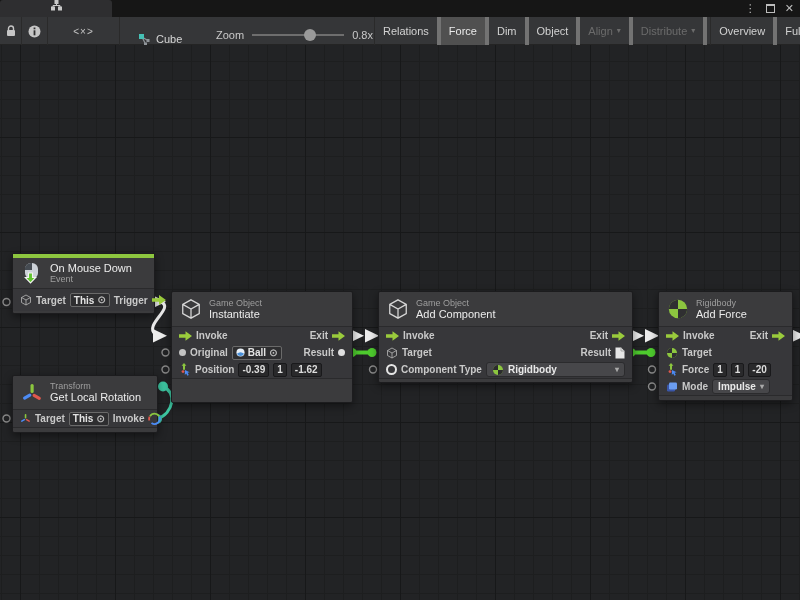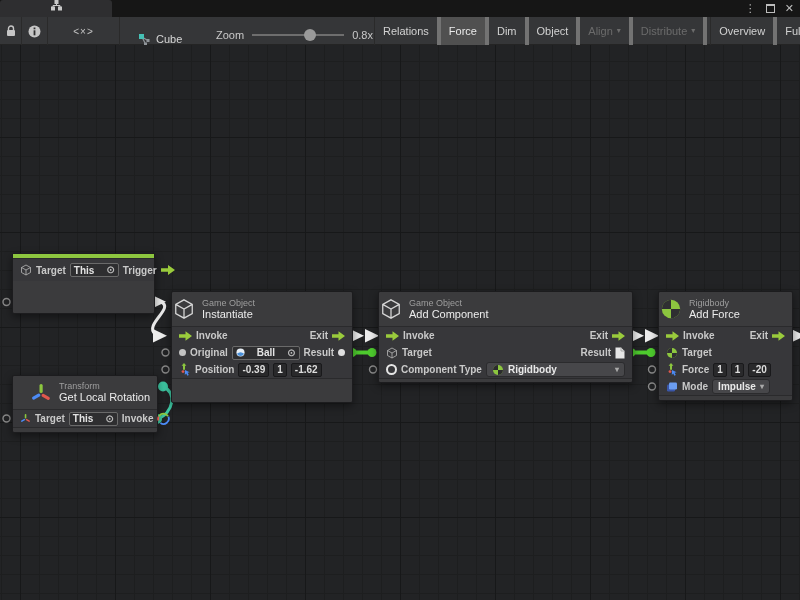--- a/index.html
+++ b/index.html
@@ -47,30 +47,30 @@
       linear-gradient(90deg, #171819 1px, transparent 1px),
       linear-gradient(#1d1e1f 1px, transparent 1px),
       linear-gradient(90deg, #1d1e1f 1px, transparent 1px);
     background-size:95px 95px, 95px 95px, 19px 19px, 19px 19px;
     background-position:0 92px, 20px 0, 0 16px, 1px 0; }
   .wires { position:absolute; left:0; top:0; z-index:1; }
 
   .node { position:absolute; z-index:2; background:#3b3b3d; border:1px solid #1c1c1e; border-radius:2px;
           box-shadow:0 3px 8px rgba(0,0,0,.45); }
   .accent { height:4px; background:#8DC63F; }
-  .node-header { display:flex; align-items:center; gap:7px; padding:4px 1px; height:30px; }
+  .node-header { display:flex; align-items:center; gap:7px; padding:4px 8px; height:30px; }
   .hdr-icon { flex:0 0 auto; display:flex; }
   .hdr-text { display:flex; flex-direction:column; justify-content:center; line-height:1.15; }
   .hdr-kind { font-size:9px; color:#9e9e9e; }
   .hdr-title { font-size:11px; color:#ececec; }
   .node-body { background:#37373a; border-top:1px solid #2a2a2c; border-bottom:1px solid #2a2a2c;font-weight:bold; }
   .row { display:flex; align-items:center; gap:4px; padding:0 7px; height:17px; font-size:10px; color:#c9c9c9; }
   .row .right { margin-left:auto; display:flex; align-items:center; gap:4px; }
   .rowlbl { white-space:nowrap; }
-  .objfield { display:flex; align-items:center; gap:12px; background:#2e2e30; border:1px solid #6a6a6a; border-radius:2px;
+  .objfield { display:flex; align-items:center; gap:3px; background:#2e2e30; border:1px solid #6a6a6a; border-radius:2px;
               height:14px; padding:0 3px; font-size:10px; color:#e3e3e3; }
   .picker { font-size:10px; color:#b9b9b9; line-height:10px; }
   .num { background:#29292b; border:1px solid #19191b; border-radius:2px; height:14px; line-height:12px;
          padding:0 3px; font-size:10px; color:#dddddd; }
   .dropdown { display:flex; align-items:center; gap:4px; background:#47474a; border:1px solid #2b2b2d; border-radius:3px;
               height:15px; padding:0 5px; font-size:10px; color:#e8e8e8; }
   .dropdown .caret { color:#a9a9a9; margin-left:auto; }
   .dot { width:7px; height:7px; border-radius:50%; background:#c2c2c2; flex:0 0 auto; }
   .bigO { width:11px; height:11px; border:2px solid #e6e6e6; border-radius:50%; flex:0 0 auto; }
 </style>
@@ -202,20 +202,34 @@
 
       <polygon points="791,284 791,297.5 805,290.8" fill="#ececec"></polygon>
 
       <path d="M 163 341.5 C 177 347, 174 368, 157 374" fill="none" stroke="#3EC9A4" stroke-width="3"></path>
       <circle cx="163" cy="341.5" r="5" fill="#3EC9A4"></circle>
       <circle cx="157" cy="374" r="5" fill="#3EC9A4"></circle>
     </svg>
 
     <div class="node" style="left:12px; top:208px; width:143px; height:61px;">
       <div class="accent"></div>
+      <div class="node-header" style="height:30px; padding:2px 6px;">
+        <span class="hdr-icon">
+          <svg width="24" height="24" viewBox="0 0 24 24">
+            <rect x="6" y="2" width="13" height="16" rx="6" fill="#ccd1d7"></rect>
+            <path d="M12.5 2 a6 6 0 0 0 -6.5 6 v1 h6.5 z" fill="#454b52"></path>
+            <path d="M12.5 2 v7" stroke="#454b52" stroke-width="1"></path>
+            <path d="M9.5 12 v4.5 h-3.2 l5.2 5.5 5.2 -5.5 h-3.2 v-4.5 z" fill="#5fc32d" stroke="#f2f2f2" stroke-width="1.1"></path>
+          </svg>
+        </span>
+        <span class="hdr-text">
+          <span class="hdr-title">On Mouse Down</span>
+          <span class="hdr-kind">Event</span>
+        </span>
+      </div>
       <div class="node-body" style="border-bottom:none;">
         <div class="row" style="height:22px;">
           <span class="hdr-icon">
             <svg width="12" height="12" viewBox="0 0 24 24">
                 <path d="M12 2 21 7 21 17 12 22 3 17 3 7 Z M3 7 12 12 21 7 M12 12 12 22" fill="none" stroke="#b9b9b9" stroke-width="1.6"></path>
               </svg>
           </span>
           <span class="rowlbl">Target</span>
           <span class="objfield">
             <span>This</span>
@@ -225,21 +239,21 @@
             <span class="rowlbl">Trigger</span>
             <svg width="14" height="10" viewBox="0 0 14 10">
                 <path d="M0 3.2 h7 V0 l7 5 -7 5 V6.8 H0 z" fill="#9ACB3C"></path>
               </svg>
           </span>
         </div>
       </div>
     </div>
 
     <div class="node" style="left:12px; top:330px; width:146px; height:58px;">
-      <div class="node-header" style="height:33px;margin-left:16px;">
+      <div class="node-header" style="height:33px;">
         <span class="hdr-icon">
           <svg width="22" height="22" viewBox="0 0 22 22">
             <rect x="9.5" y="2" width="3.2" height="9" rx="1.5" fill="#8CC63F"></rect>
             <rect x="9.5" y="2" width="3.2" height="9" rx="1.5" fill="#E0584D" transform="rotate(120 11 12)"></rect>
             <rect x="9.5" y="2" width="3.2" height="9" rx="1.5" fill="#4C8BF5" transform="rotate(-120 11 12)"></rect>
           </svg>
         </span>
         <span class="hdr-text">
           <span class="hdr-kind">Transform</span>
           <span class="hdr-title">Get Local Rotation</span>

